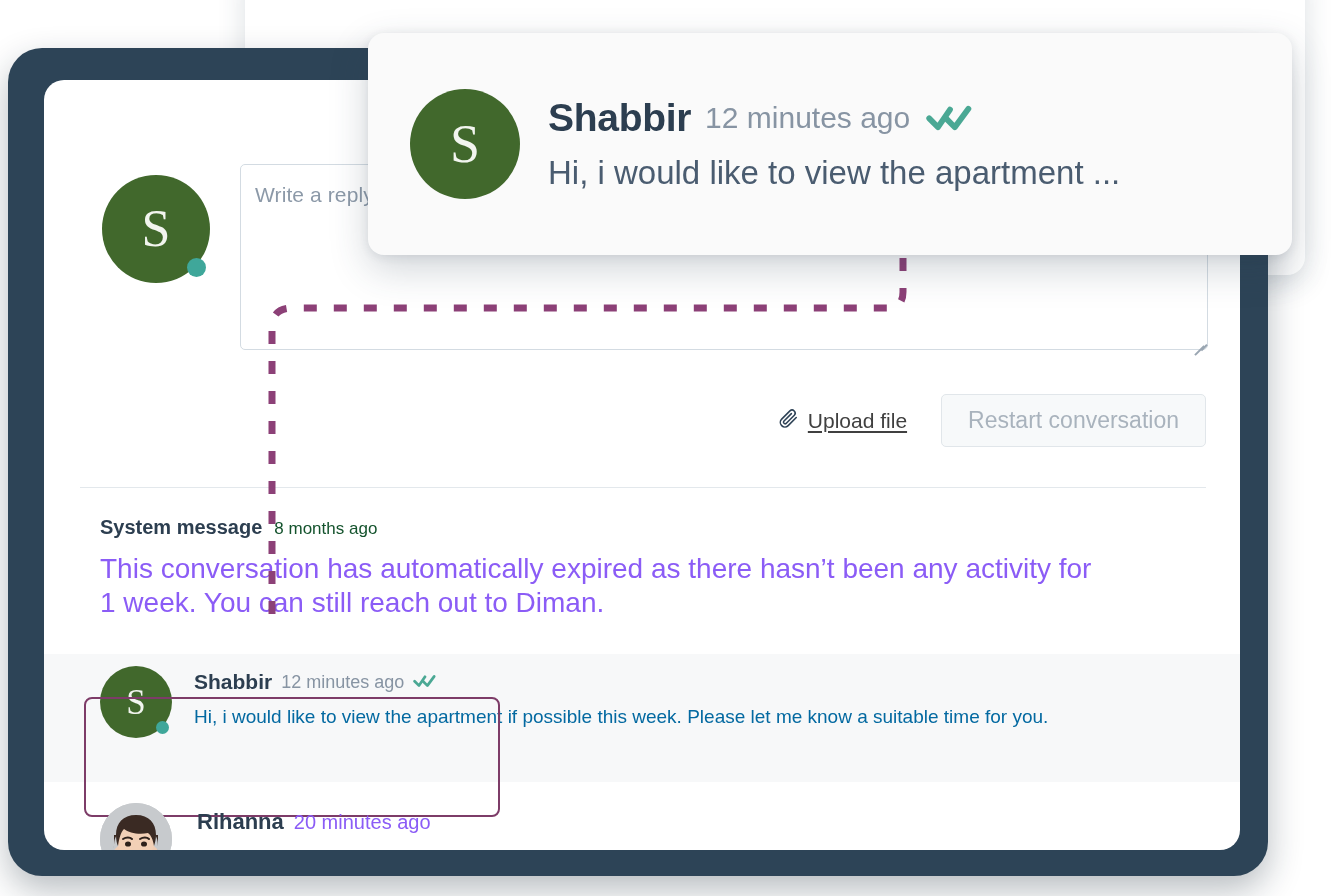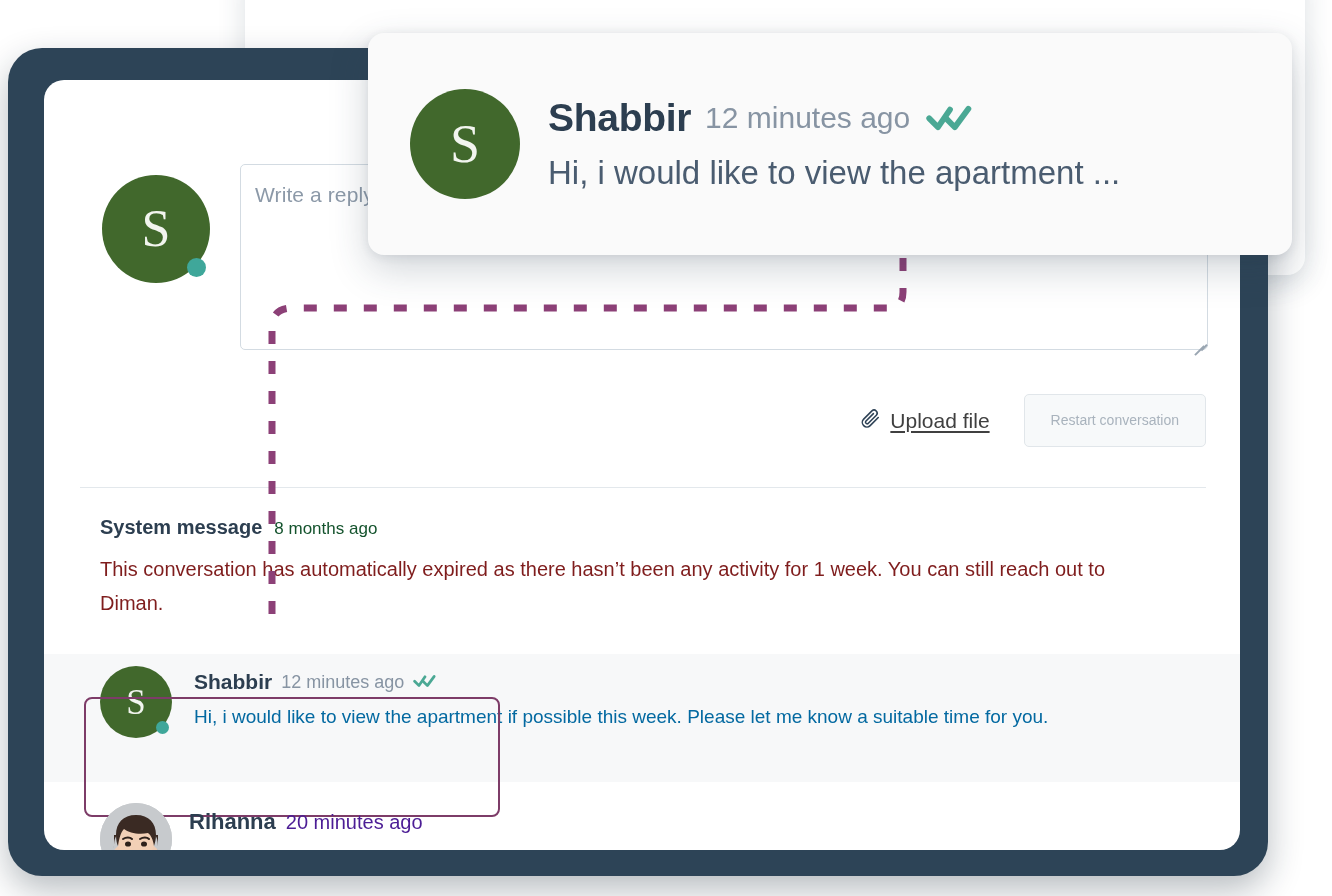--- a/index.html
+++ b/index.html
@@ -147,21 +147,21 @@
   }
   .upload-label {
     text-decoration: underline;
     text-underline-offset: 3px;
   }
   .clip-icon { display: block; }
   .restart-btn {
     border: 1px solid #e1e6ea;
     background: #f7f9fa;
     color: #a9b3bd;
-    font-size: 14px;
+    font-size: 23px;
     font-family: "Liberation Sans", sans-serif;
     border-radius: 5px;
     padding: 0 26px;
     height: 53px;
     line-height: 51px;
     box-sizing: border-box;
   }
 
   
   .divider {
@@ -189,23 +189,23 @@
     font-size: 20px;
     font-weight: bold;
     color: #2c3e50;
   }
   .sys-time {
     font-size: 17px;
     color: #14532d;
   }
   .sys-body {
     margin-top: 13px;
-    font-size: 20px;
+    font-size: 28px;
     line-height: 34px;
-    color: #7f1d1d;
+    color: #8b5cf6;
     max-width: 1010px;
   }
 
   
   .msg-row {
     position: absolute;
     left: 0;
     top: 574px;
     width: 100%;
     height: 128px;
@@ -261,21 +261,21 @@
     box-sizing: border-box;
     pointer-events: none;
   }
 
   
   .rih-row {
     position: absolute;
     left: 56px;
     top: 723px;
     display: flex;
-    gap: 17px;
+    gap: 25px;
   }
   .photo-avatar {
     width: 72px;
     height: 72px;
     border-radius: 50%;
     overflow: hidden;
     background: #c4c7ca;
     flex: 0 0 72px;
     position: relative;
   }
@@ -286,21 +286,21 @@
     gap: 10px;
     padding-top: 6px;
   }
   .rih-name {
     font-size: 22px;
     font-weight: bold;
     color: #2c3e50;
   }
   .rih-time {
     font-size: 20px;
-    color: #4c1d95;
+    color: #8b5cf6;
   }
 
   
   .notif {
     position: absolute;
     left: 368px;
     top: 33px;
     width: 924px;
     height: 222px;
     background: #fafafa;

